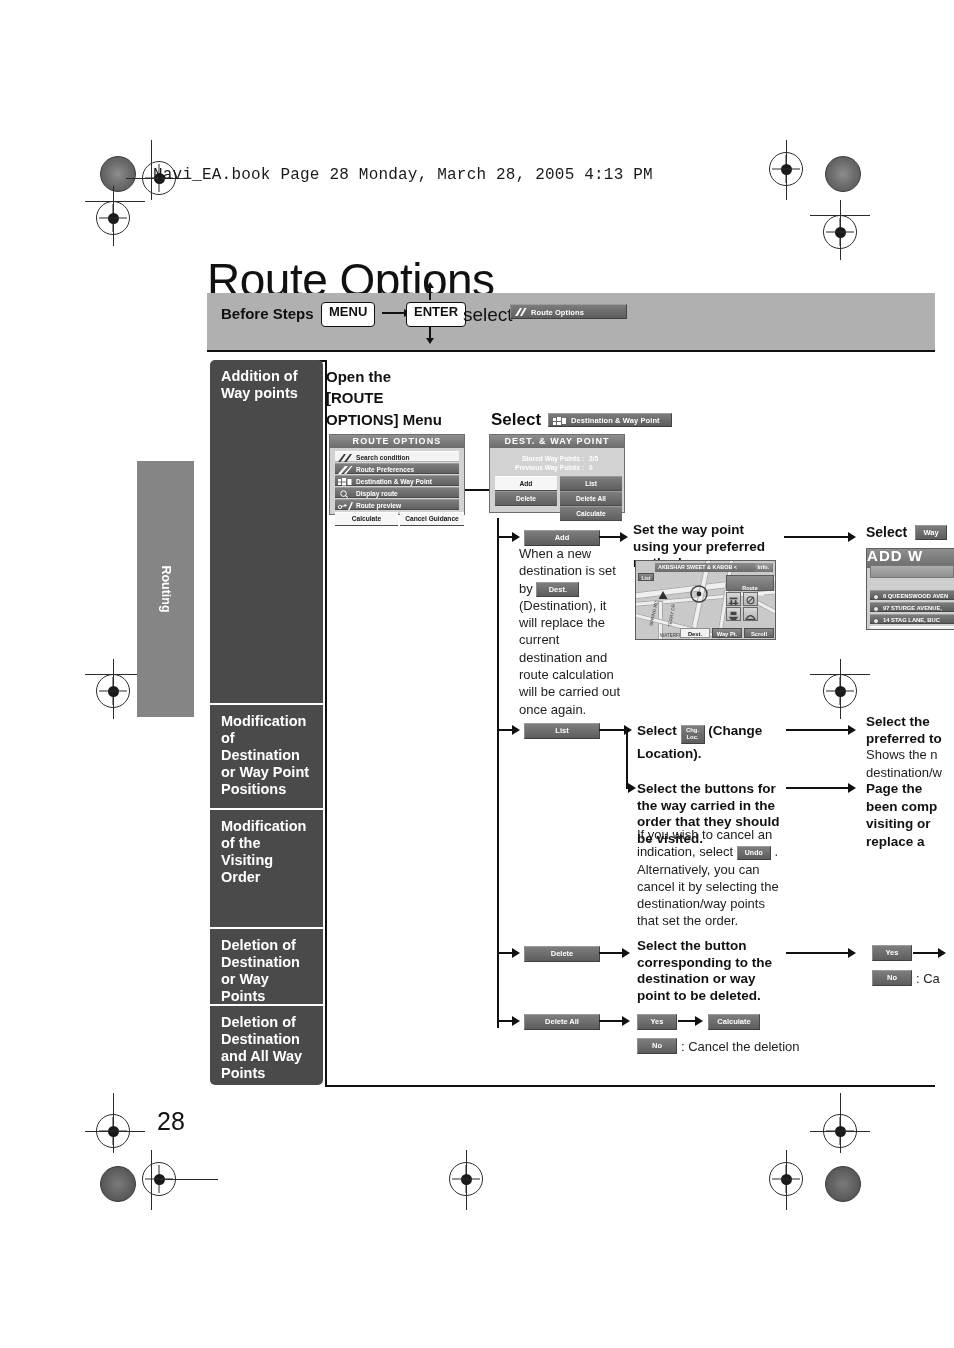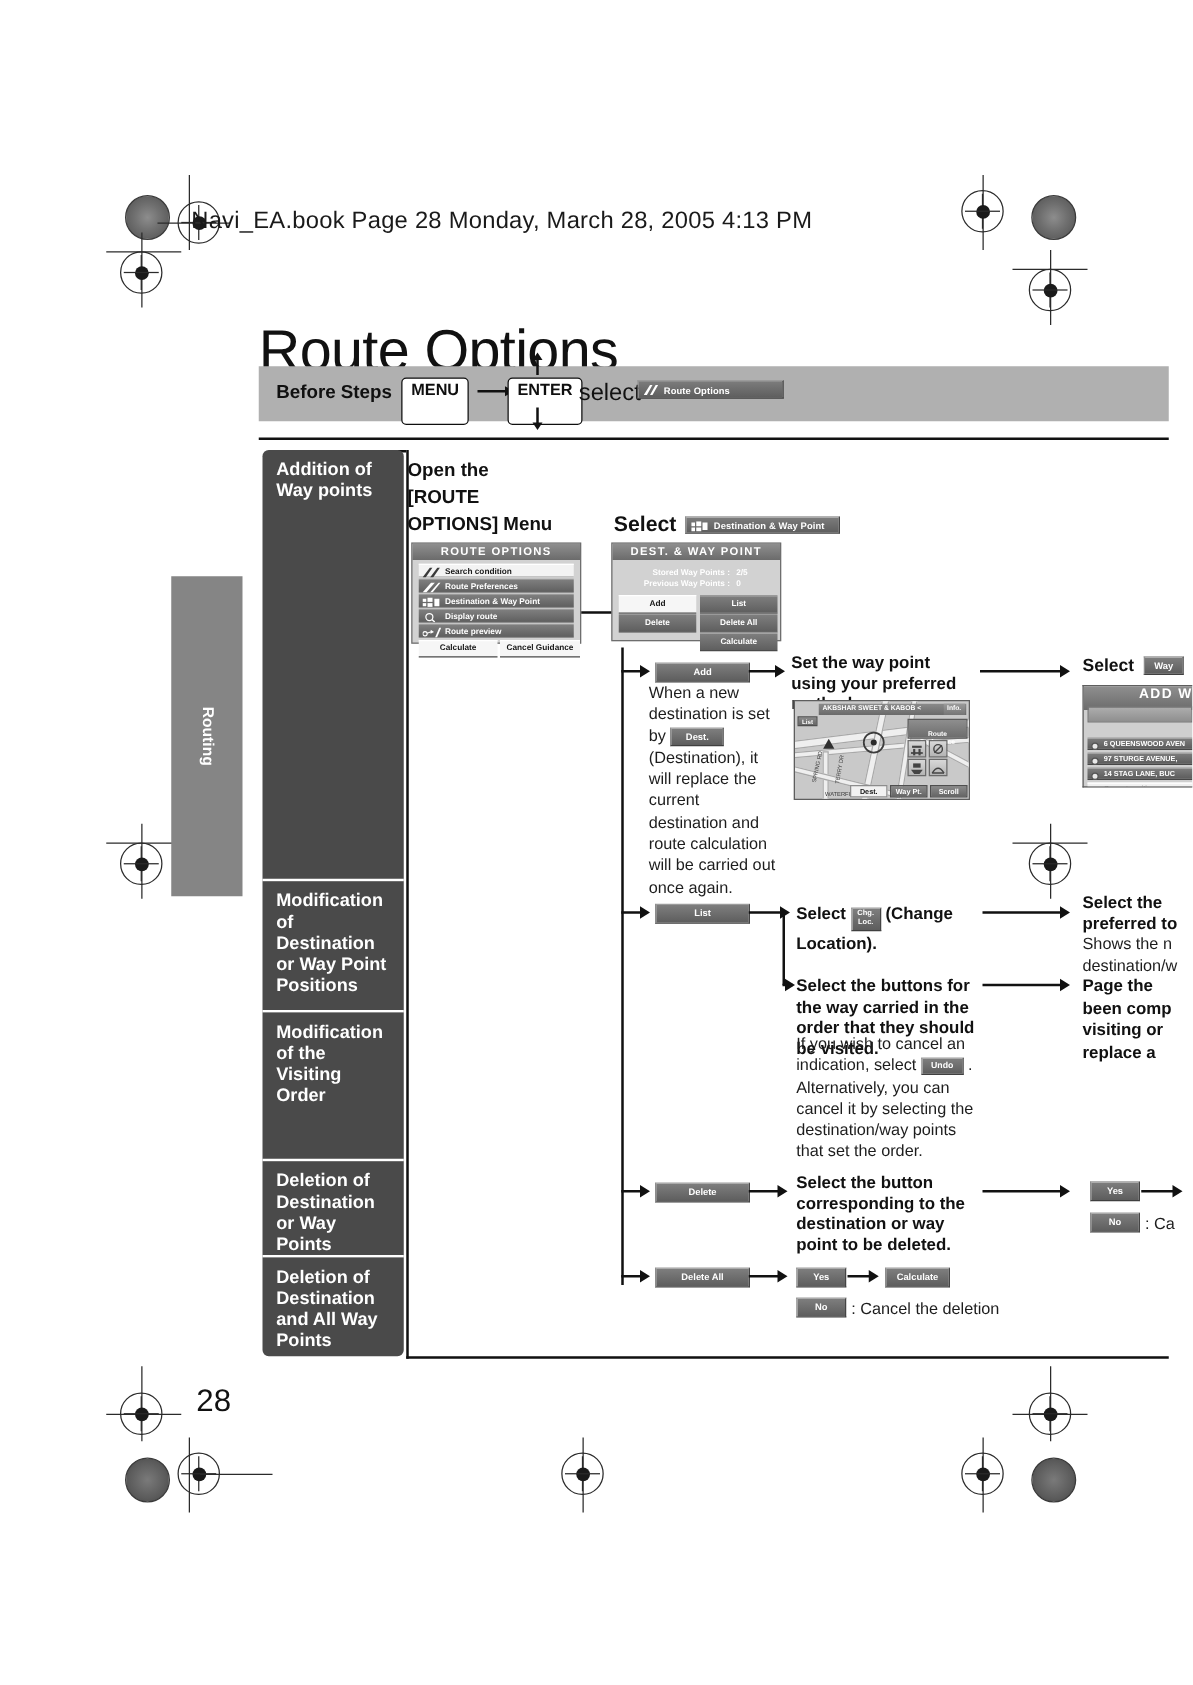--- a/index.html
+++ b/index.html
@@ -21,36 +21,36 @@
   .regdot{position:absolute;left:50%;top:50%;width:11px;height:11px;
     margin:-5.5px 0 0 -5.5px;border-radius:50%;background:#1a1a1a;}
   .crossline-v{position:absolute;width:1px;background:#2b2b2b;}
   .crossline-h{position:absolute;height:1px;background:#2b2b2b;}
   .starmark{position:absolute;width:36px;height:36px;border-radius:50%;
     background:radial-gradient(circle,#8d8d8d 0%,#6f6f6f 45%,#4f4f4f 100%);
     border:1px solid #3a3a3a;box-sizing:border-box;}
   .starmark.solid{background:radial-gradient(circle,#7a7a7a 0%,#5c5c5c 60%,#444 100%);}
 
   
-  .fileheader{position:absolute;left:153px;top:166px;font-size:19px;
-    color:#1a1a1a;font-family:Liberation Sans, sans-serif;white-space:nowrap;letter-spacing:.2px;}
+  .fileheader{position:absolute;left:153px;top:166px;font-size:16px;
+    color:#1a1a1a;font-family:Liberation Mono, monospace;white-space:nowrap;letter-spacing:.2px;}
 
   
   .page-title{position:absolute;left:207px;top:222px;font-size:46px;
     font-weight:400;color:#111;letter-spacing:-0.5px;
     font-family:"Liberation Sans",sans-serif;}
 
   
-  .beforebar{position:absolute;left:207px;top:293px;width:728px;height:44px;
+  .beforebar{position:absolute;left:207px;top:293px;width:728px;height:58px;
     background:#b0b0b0;}
   .beforebar-label{position:absolute;left:14px;top:12px;font-size:15px;
     font-weight:bold;color:#101010;}
   .keycap{position:absolute;border:1.6px solid #0f0f0f;border-radius:4px;
     background:#ffffff;font-size:13px;font-weight:bold;color:#0f0f0f;
-    padding:2px 7px 21px;line-height:1;}
+    padding:2px 7px 8px;line-height:1;}
   .arrow-r{position:absolute;height:2px;background:#111;}
   .arrow-r:after{content:"";position:absolute;right:-1px;top:-3.5px;
     border-left:7px solid #111;border-top:4.5px solid transparent;
     border-bottom:4.5px solid transparent;}
   .arrow-u{position:absolute;width:2px;background:#111;}
   .arrow-u:after{content:"";position:absolute;top:-5px;left:-3.5px;
     border-bottom:6px solid #111;border-left:4.5px solid transparent;
     border-right:4.5px solid transparent;}
   .arrow-d{position:absolute;width:2px;background:#111;}
   .arrow-d:after{content:"";position:absolute;bottom:-5px;left:-3.5px;
@@ -148,22 +148,22 @@
   .map-btn{position:absolute;height:10px;background:linear-gradient(#8a8a8a,#666);
     border:1px solid #4f4f4f;color:#fff;font-size:5.8px;font-weight:bold;
     text-align:center;line-height:10px;box-sizing:border-box;}
   .map-btn.lit{background:#f2f2f2;color:#141414;border:1px solid #8d8d8d;}
   .map-label{position:absolute;color:#3a3a3a;font-size:4.6px;white-space:nowrap;}
 
   
   .addwp{position:absolute;background:#cfcfcf;border:1px solid #5e5e5e;
     border-right:none;overflow:hidden;box-sizing:border-box;}
   .addwp-title{position:absolute;left:0;right:0;top:0;height:19px;
-    background:linear-gradient(#8f8f8f,#6b6b6b);color:#fff;font-size:11px;
-    font-weight:bold;text-align:right;line-height:13px;letter-spacing:1.1px;}
+    background:linear-gradient(#8f8f8f,#6b6b6b);color:#fff;font-size:15px;
+    font-weight:bold;text-align:left;line-height:13px;letter-spacing:1.1px;}
   .addwp-blank{position:absolute;left:3px;top:16px;height:11px;right:0;
     background:linear-gradient(#adadad,#8f8f8f);border:1px solid #777;}
   .addwp-row{position:absolute;left:3px;right:0;height:10px;
     background:linear-gradient(#7c7c7c,#5c5c5c);border-top:1px solid #9a9a9a;
     border-bottom:1px solid #464646;color:#fff;font-size:5.8px;font-weight:bold;
     line-height:10px;padding-left:13px;box-sizing:border-box;white-space:nowrap;}
   .addwp-row.lit{background:#f1f1f1;color:#171717;border-top:1px solid #fff;font-weight:normal;}
   .bullet{position:absolute;left:3px;top:2.5px;width:6px;height:6px;
     border-radius:50%;background:#e9e9e9;border:1px solid #555;box-sizing:border-box;}
   .bullet.dark{background:#d5d5d5;}

